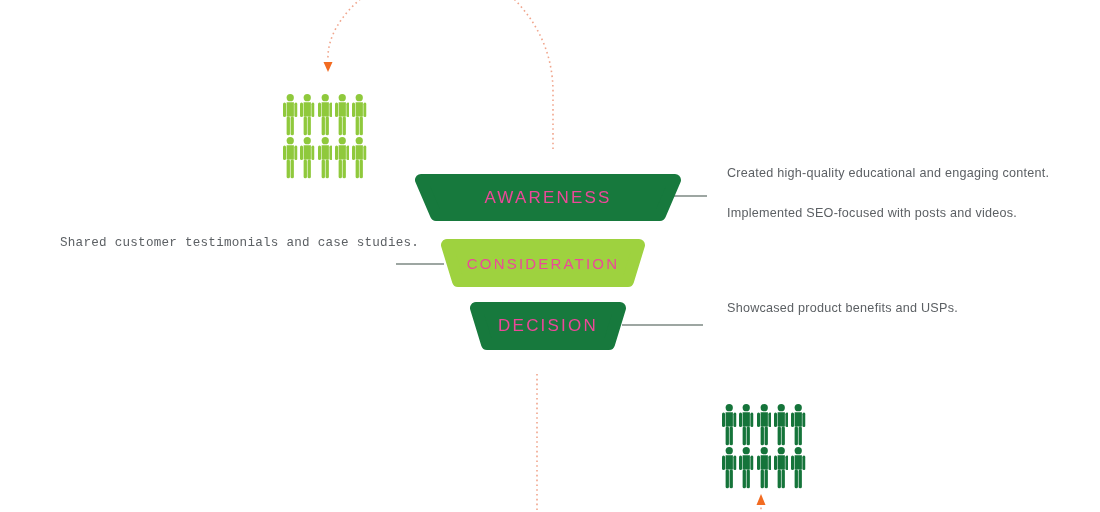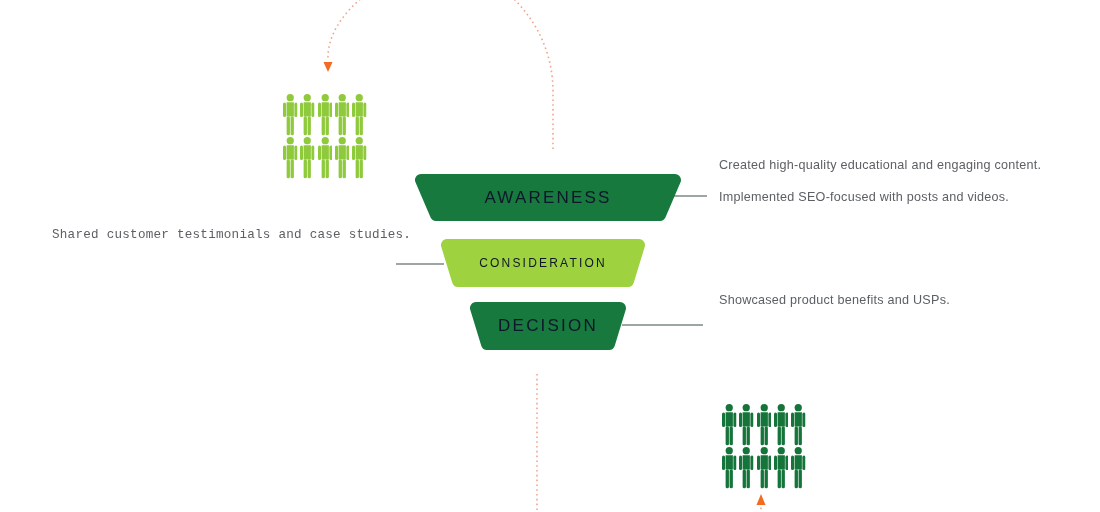--- a/index.html
+++ b/index.html
@@ -5,26 +5,26 @@
   html,body{margin:0;padding:0;background:#fff;}
   #canvas{
     position:relative;width:1100px;height:512px;background:#ffffff;
     font-family:"Liberation Sans",sans-serif;overflow:hidden;
   }
   .overlay{position:absolute;left:0;top:0;width:1100px;height:512px;pointer-events:none;}
   .stage{position:absolute;}
   .stage svg{position:absolute;left:0;top:0;}
   .stage-label{
     position:absolute;inset:0;display:flex;align-items:center;justify-content:center;
-    color:#0f172a;letter-spacing:2.2px;font-size:17px;font-weight:400;
+    color:#ec4899;letter-spacing:2.2px;font-size:17px;font-weight:400;
   }
-  .stage-consideration .stage-label{font-size:12px;}
+  .stage-consideration .stage-label{font-size:15px;}
   .notes{position:absolute;white-space:nowrap;}
   .notes p{
-    margin:2px;font-size:12.6px;line-height:29.5px;color:#5c6064;letter-spacing:0.25px;
+    margin:10px;font-size:12.6px;line-height:29.5px;color:#5c6064;letter-spacing:0.25px;
   }
   .people-grid{
     position:absolute;display:grid;grid-template-columns:repeat(5,14.5px);
     column-gap:2.8px;row-gap:1.5px;
   }
   .person{width:14.5px;height:41.5px;display:block;}
   .defs{position:absolute;width:0;height:0;overflow:hidden;}
 </style>
 </head>
 <body>

